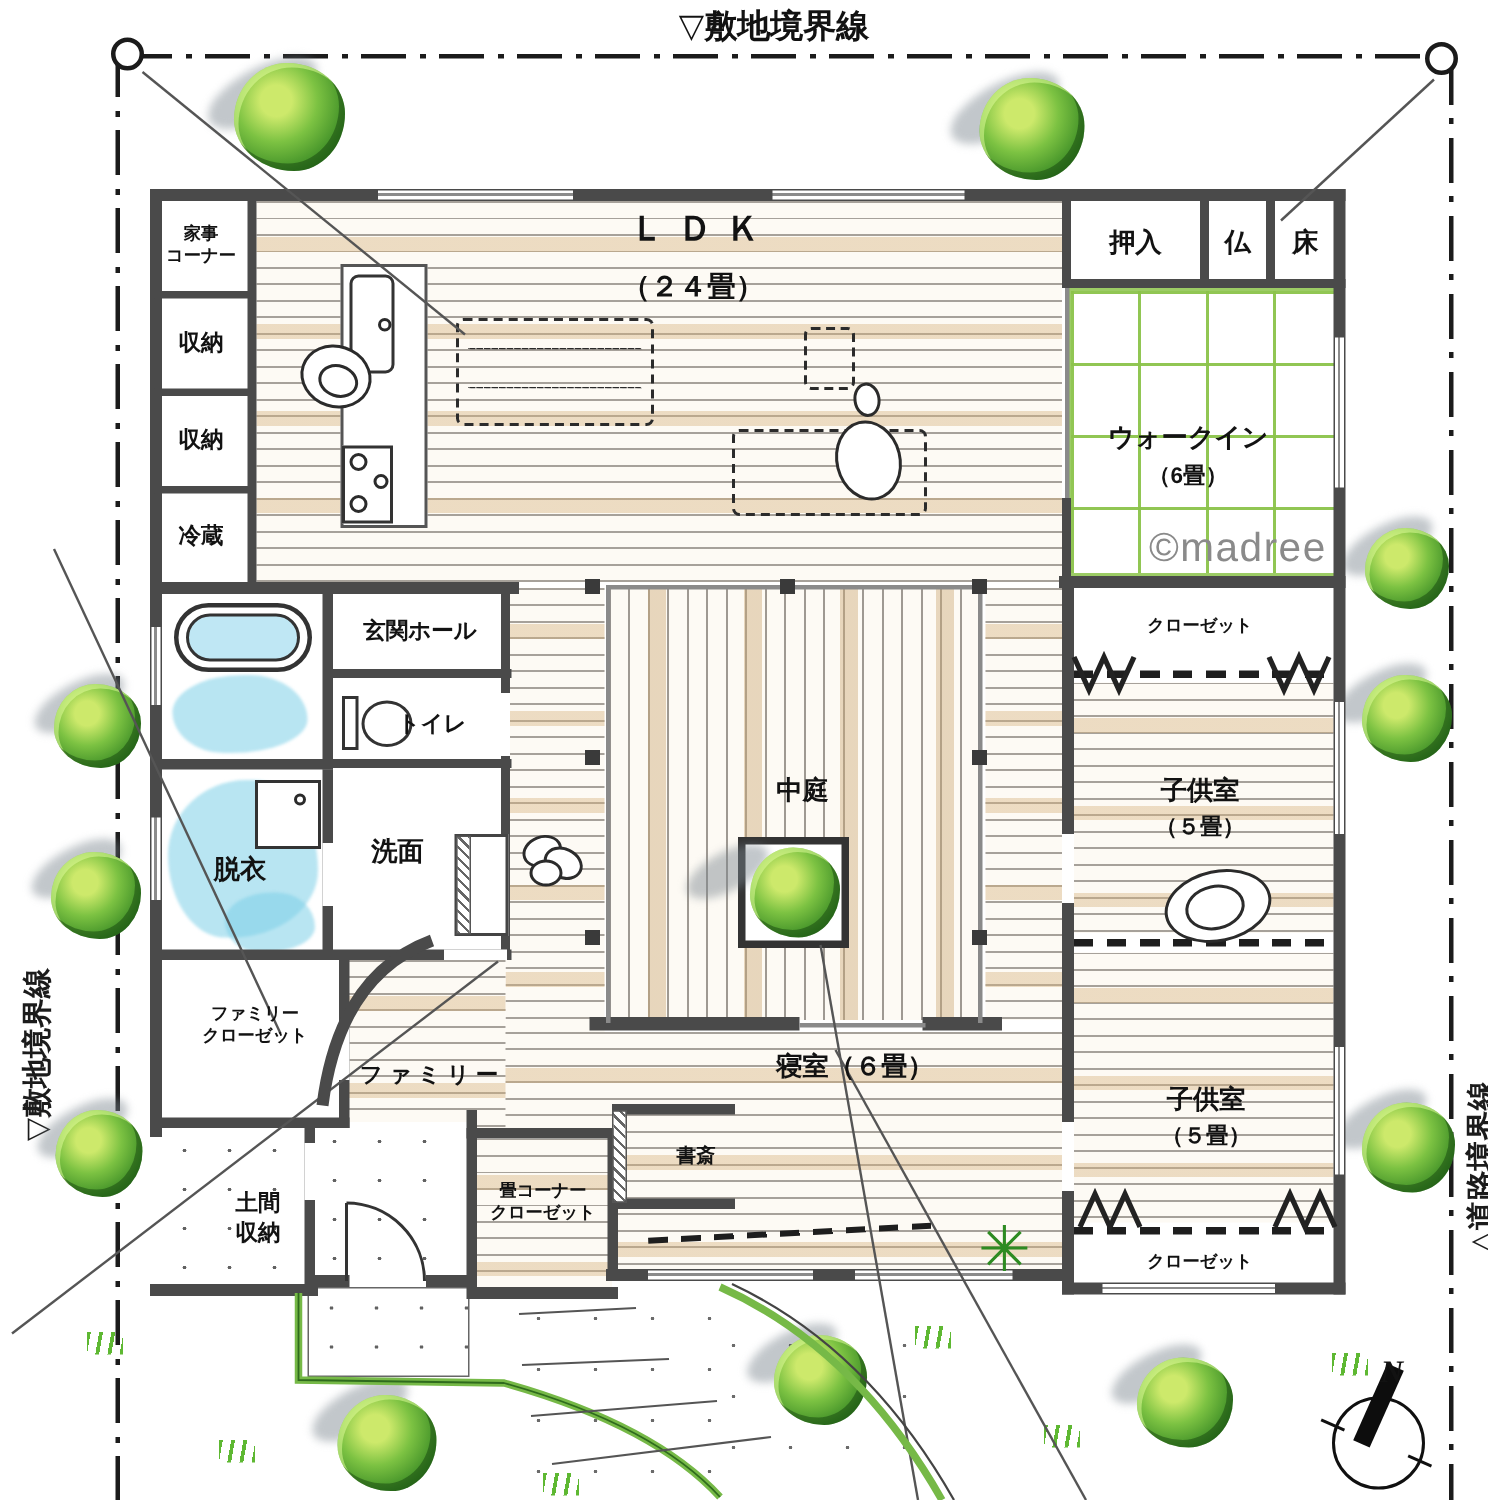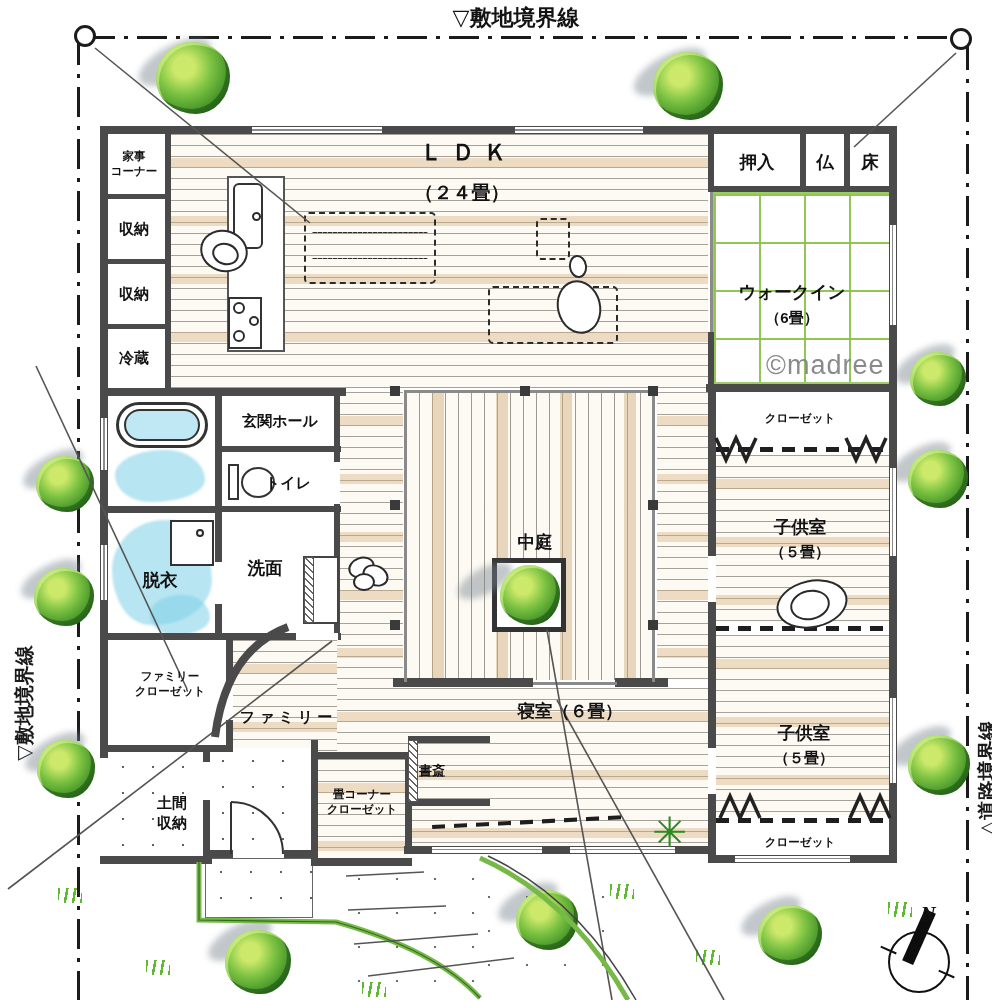--- a/index.html
+++ b/index.html
@@ -270,29 +270,29 @@
   <div class="lbl s17" style="left:870px;top:162px;">床</div>
   <div class="lbl s11" style="left:134px;top:164px;">家事
 コーナー</div>
   <div class="lbl s15" style="left:134px;top:229px;">収納</div>
   <div class="lbl s15" style="left:134px;top:294px;">収納</div>
   <div class="lbl s15" style="left:134px;top:358px;">冷蔵</div>
   <div class="lbl s15" style="left:280px;top:421px;">玄関ホール</div>
   <div class="lbl s15" style="left:288px;top:483px;">トイレ</div>
   <div class="lbl s17" style="left:160px;top:580px;">脱衣</div>
   <div class="lbl s17" style="left:265px;top:568px;">洗面</div>
-  <div class="lbl s17" style="left:535px;top:542px;text-align:center;">中庭</div>
+  <div class="lbl s17" style="left:535px;top:527px;text-align:center;">中庭</div>
   <div class="lbl s11" style="left:800px;top:418px;">クローゼット</div>
   <div class="lbl s17" style="left:800px;top:527px;">子供室</div>
   <div class="lbl s15" style="left:800px;top:552px;">（５畳）</div>
   <div class="lbl s17" style="left:804px;top:733px;">子供室</div>
   <div class="lbl s15" style="left:804px;top:758px;">（５畳）</div>
   <div class="lbl s11" style="left:800px;top:842px;">クローゼット</div>
   <div class="lbl s17" style="left:570px;top:711px;">寝室（６畳）</div>
-  <div class="lbl s13" style="left:432px;top:771px;text-decoration:underline;">書斎</div>
+  <div class="lbl s13" style="left:464px;top:771px;">書斎</div>
   <div class="lbl s11" style="left:362px;top:802px;">畳コーナー
 クローゼット</div>
   <div class="lbl s11" style="left:170px;top:684px;">ファミリー
 クローゼット</div>
   <div class="lbl s15" style="left:288px;top:717px;letter-spacing:4px;">ファミリー</div>
   <div class="lbl s15" style="left:172px;top:812px;">土間
 収納</div>
 
   <div class="wm" style="left:766px;top:350px;">©madree</div>
 

